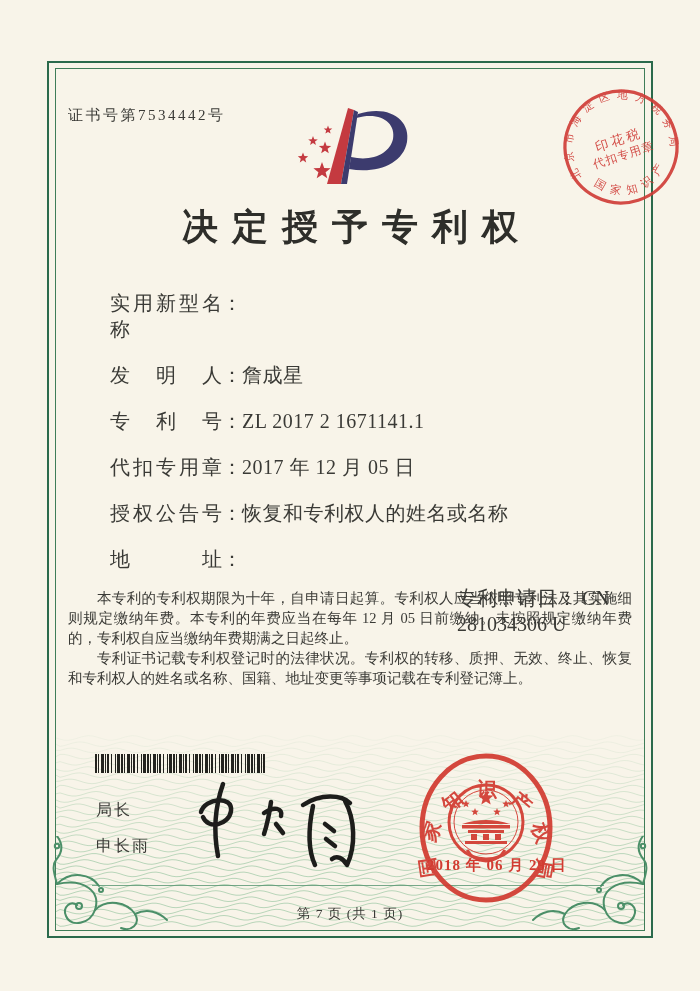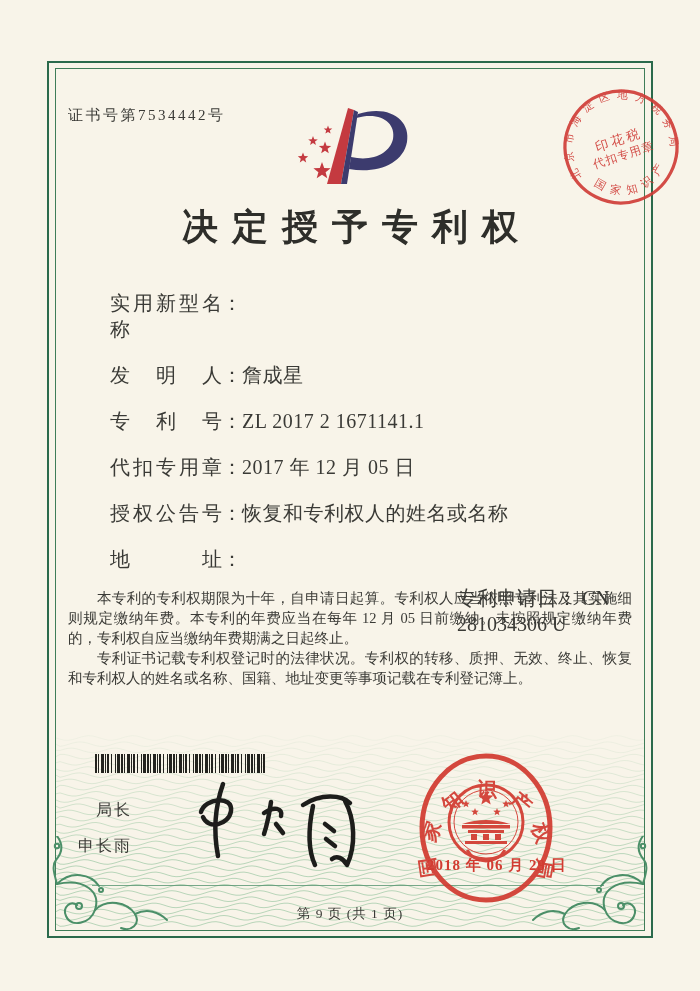--- a/index.html
+++ b/index.html
@@ -32,21 +32,21 @@
   .f-value .line2{display:block;line-height:25px;}
   .grant-row{position:relative;display:block;height:26px;line-height:26px;margin-top:4px;}
   .grant-left{position:absolute;left:0;top:0;}
   .grant-right{position:absolute;left:347px;top:0;}
   .paragraphs{position:absolute;left:68px;right:68px;top:588px;font-size:14.5px;line-height:20px;text-align:justify;}
   .paragraphs p{text-indent:2em;margin:0;}
   .barcode{position:absolute;left:95px;top:754px;width:178px;height:19px;display:flex;align-items:stretch;z-index:3;}
   .barcode .bar{background:#23231f;height:100%;flex:none;}
   .barcode .gap{flex:none;}
   .sig-title{position:absolute;left:96px;top:800px;font-size:16px;letter-spacing:2px;z-index:3;font-family:"Liberation Sans","DejaVu Sans",sans-serif;}
-  .sig-name{position:absolute;left:78px;top:836px;font-size:16px;letter-spacing:2px;z-index:3;font-family:Liberation Sans, sans-serif;}
+  .sig-name{position:absolute;left:96px;top:836px;font-size:16px;letter-spacing:2px;z-index:3;font-family:Liberation Sans, sans-serif;}
   .signature-svg{position:absolute;left:185px;top:772px;z-index:4;}
   .waves-svg{position:absolute;left:56px;top:733px;z-index:1;}
   .bottom-rule{position:absolute;left:92px;top:885px;width:512px;height:1px;background:var(--orn);opacity:.75;z-index:2;}
   .footer-page{position:absolute;left:0;right:0;top:905px;text-align:center;font-size:13.5px;letter-spacing:1px;z-index:3;}
   .seal-svg{position:absolute;left:401px;top:740px;z-index:5;opacity:.93;}
   .seal-date{position:absolute;left:427px;top:856px;z-index:6;color:var(--red);font-size:15px;font-weight:bold;letter-spacing:1px;}
   .stamp-svg{position:absolute;left:560px;top:86px;z-index:6;opacity:.9;transform:rotate(-18deg);}
   .ornament{position:absolute;z-index:2;}
   .orn-left{left:49px;top:836px;}
   .orn-right{right:49px;top:836px;transform:scaleX(-1);}
@@ -345,15 +345,15 @@
         <rect x="-15" y="6" width="6" height="6"></rect>
         <rect x="-3" y="6" width="6" height="6"></rect>
         <rect x="9" y="6" width="6" height="6"></rect>
         <rect x="-21" y="13" width="42" height="3"></rect>
         <path d="M-19,22 A22,22 0 0 0 19,22" fill="none" stroke="var(--red)" stroke-width="3"></path>
       </g>
     </g>
   </svg>
   <div class="seal-date">2018 年 06 月 29 日</div>
 
-  <div class="footer-page">第 9 页 (共 1 页)</div>
+  <div class="footer-page">第 7 页 (共 1 页)</div>
 
 </div>
 
 </body></html>

